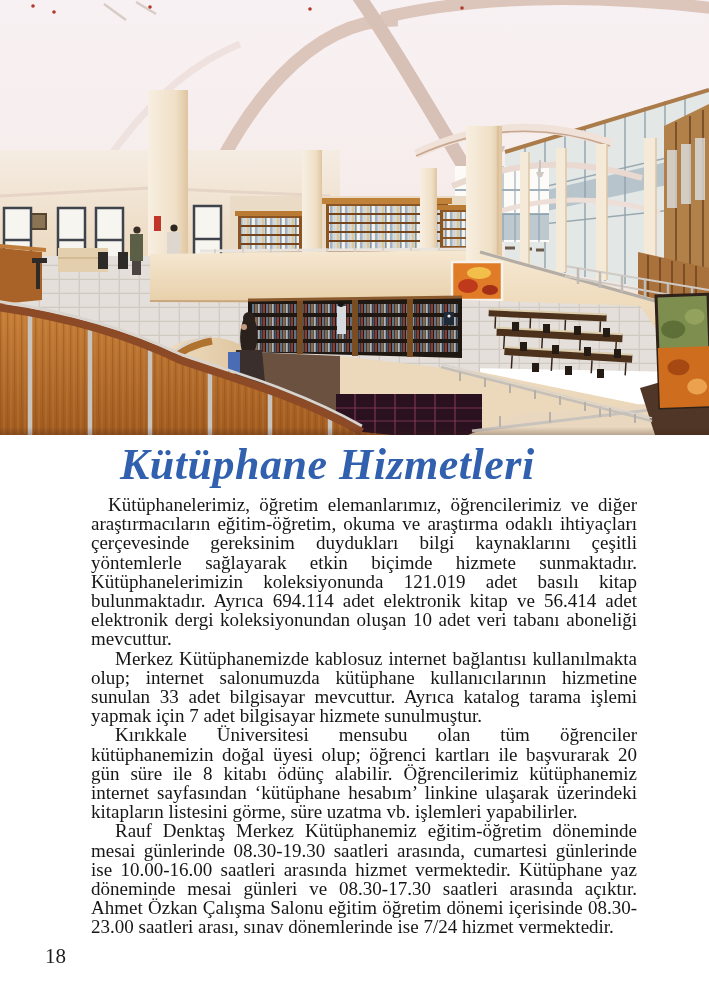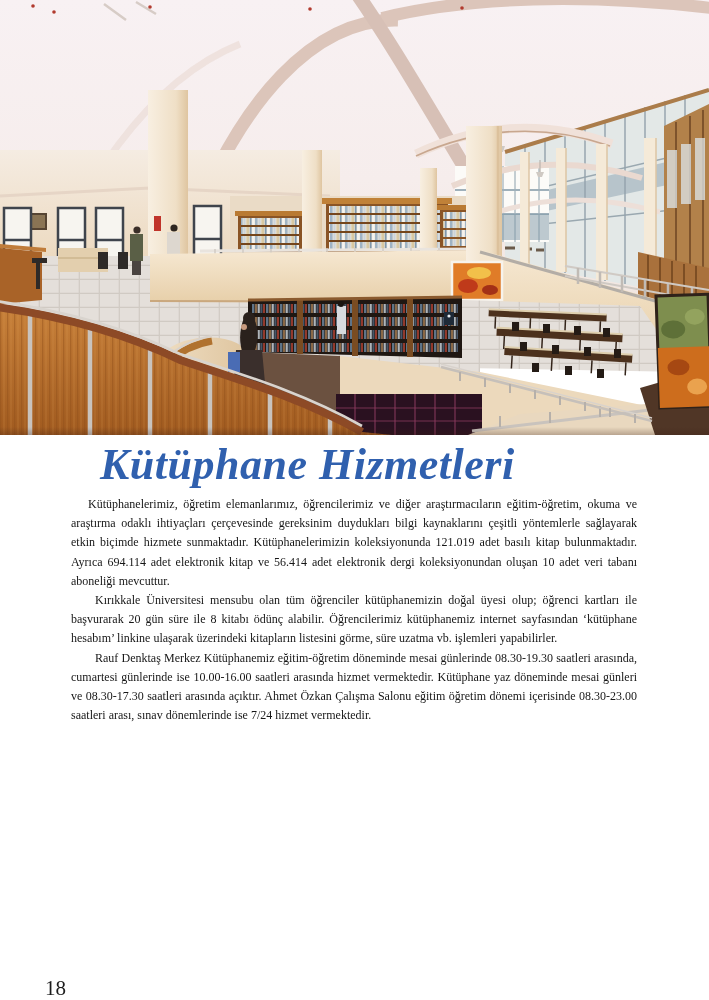--- a/index.html
+++ b/index.html
@@ -5,45 +5,45 @@
   html,body{margin:0;padding:0;background:#ffffff;}
   .page{
     position:relative;
     width:709px;height:1000px;
     background:#ffffff;
     overflow:hidden;
     font-family:"Liberation Serif", serif;
   }
   .photo-wrap{margin:0;padding:0;display:block;width:709px;height:435px;}
   .photo-wrap svg{display:block;}
-  .content{padding:0 72px 0 71px;}
+  .content{padding:0 72px 0 71px;margin-left:20px;}
   h1.doc-title{
     margin:6px 0 6px 29px;
     font-size:44px;line-height:48px;
     font-style:italic;font-weight:bold;
     color:#3060ae;
     letter-spacing:.5px;
     white-space:nowrap;
   }
   p.body{
     margin:0;
-    font-size:12px;line-height:19.2px;
+    font-size:19px;line-height:19.2px;
     color:#161616;
     text-align:justify;
     text-indent:24px;
   }
   p.body.first{text-indent:17px;}
   h2.sub{
     margin:12px 0 2px 0;
     font-size:16.4px;line-height:19px;
     font-weight:bold;color:#161616;
     text-indent:27px;
   }
   .pagenum{
-    position:absolute;left:45px;top:976px;
+    position:absolute;left:45px;top:944px;
     font-size:21px;color:#1d1d1d;
   }
 </style>
 </head>
 <body>
 
 <div class="page">
 
   <figure class="photo-wrap">
     <svg width="709" height="435" viewBox="0 0 709 435" xmlns="http://www.w3.org/2000/svg" role="img">
@@ -356,18 +356,19 @@
       <rect x="0" y="427" width="709" height="8" fill="url(#botShade)"></rect>
     </svg>
   </figure>
 
   <div class="content">
     <h1 class="doc-title">Kütüphane Hizmetleri</h1>
 
     <p class="body first">Kütüphanelerimiz, öğretim elemanlarımız, öğrencilerimiz ve diğer araştırmacıların eğitim-öğretim, okuma ve araştırma odaklı ihtiyaçları çerçevesinde gereksinim duydukları bilgi kaynaklarını çeşitli yöntemlerle sağlayarak etkin biçimde hizmete sunmaktadır. Kütüphanelerimizin koleksiyonunda 121.019 adet basılı kitap bulunmaktadır. Ayrıca 694.114 adet elektronik kitap ve 56.414 adet elektronik dergi koleksiyonundan oluşan 10 adet veri tabanı aboneliği mevcuttur.</p>
 
 
+    <p class="body">Merkez Kütüphanemizde kablosuz internet bağlantısı kullanılmakta olup; internet salonumuzda kütüphane kullanıcılarının hizmetine sunulan 33 adet bilgisayar mevcuttur. Ayrıca katalog tarama işlemi yapmak için 7 adet bilgisayar hizmete sunulmuştur.</p>
     <p class="body">Kırıkkale Üniversitesi mensubu olan tüm öğrenciler kütüphanemizin doğal üyesi olup; öğrenci kartları ile başvurarak 20 gün süre ile 8 kitabı ödünç alabilir. Öğrencilerimiz kütüphanemiz internet sayfasından ‘kütüphane hesabım’ linkine ulaşarak üzerindeki kitapların listesini görme, süre uzatma vb. işlemleri yapabilirler.</p>
     <p class="body">Rauf Denktaş Merkez Kütüphanemiz eğitim-öğretim döneminde mesai günlerinde 08.30-19.30 saatleri arasında, cumartesi günlerinde ise 10.00-16.00 saatleri arasında hizmet vermektedir. Kütüphane yaz döneminde mesai günleri ve 08.30-17.30 saatleri arasında açıktır. Ahmet Özkan Çalışma Salonu eğitim öğretim dönemi içerisinde 08.30-23.00 saatleri arası, sınav dönemlerinde ise 7/24 hizmet vermektedir.</p>
   </div>
 
   <div class="pagenum">18</div>
 </div>
 
 </body></html>

